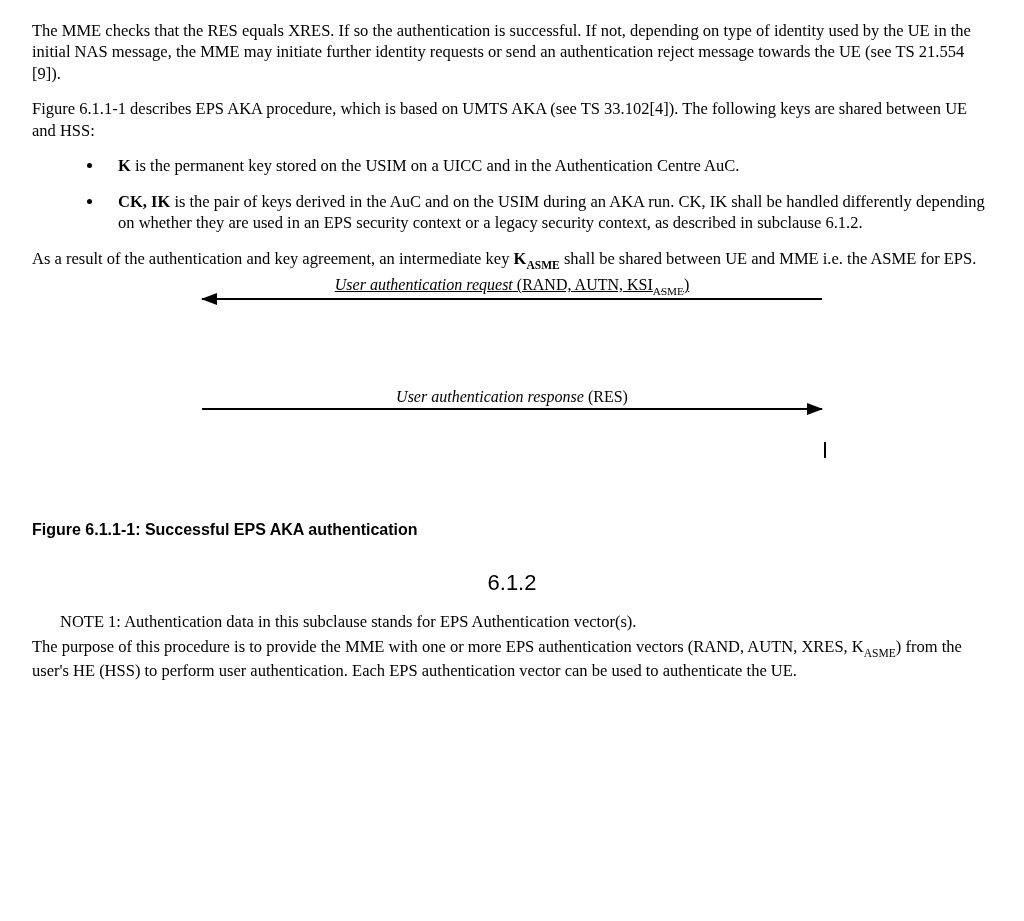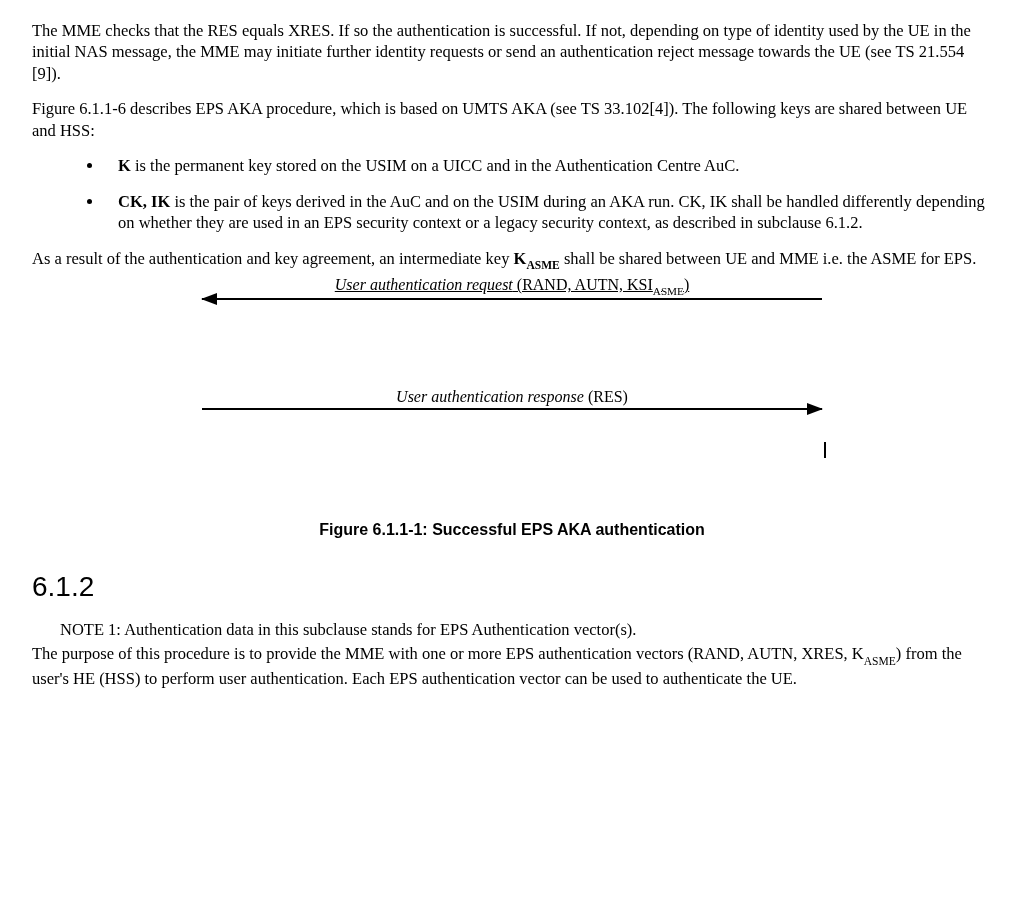--- a/index.html
+++ b/index.html
@@ -79,45 +79,45 @@
     .arrow1 .arrow-text { text-decoration: underline; }
     .tiny-mark {
       position: absolute;
       right: -4px;
       bottom: -48px;
       height: 16px;
       width: 2px;
       background: #000;
     }
     .fig-caption {
-      text-align: center;
       font-family: Arial, Helvetica, sans-serif;
       font-weight: bold;
       font-size: 16px;
       margin: 30px 0 26px 0;
     }
     .h2 {
       font-family: Arial, Helvetica, sans-serif;
-      font-size: 28px;
+      font-size: 22px;
       margin: 28px 0 14px 0;
       display: flex;
       gap: 24px;
       font-weight: normal;
+      justify-content: center;
     }
     .note {
       margin-left: 28px;
       margin-bottom: 3px;
     }
   </style>
 </head>
 <body>
 
 <p>The MME checks that the RES equals XRES. If so the authentication is successful. If not, depending on type of identity used by the UE in the initial NAS message, the MME may initiate further identity requests or send an authentication reject message towards the UE (see TS 21.554 [9]).</p>
 
-<p>Figure 6.1.1-6 describes EPS AKA procedure, which is based on UMTS AKA (see TS 33.102[4]). The following keys are shared between UE and HSS:</p>
+<p>Figure 6.1.1-1 describes EPS AKA procedure, which is based on UMTS AKA (see TS 33.102[4]). The following keys are shared between UE and HSS:</p>
 
 <ul class="bullet-list">
   <li>
     <span class="b">K</span><span> is the permanent key stored on the USIM on a UICC and in the Authentication Centre AuC.</span>
   </li>
   <li>
     <span class="b">CK, IK</span><span> is the pair of keys derived in the AuC and on the USIM during an AKA run. CK, IK shall be handled differently depending on whether they are used in an EPS security context or a legacy security context, as described in subclause 6.1.2.</span>
   </li>
 </ul>
 

